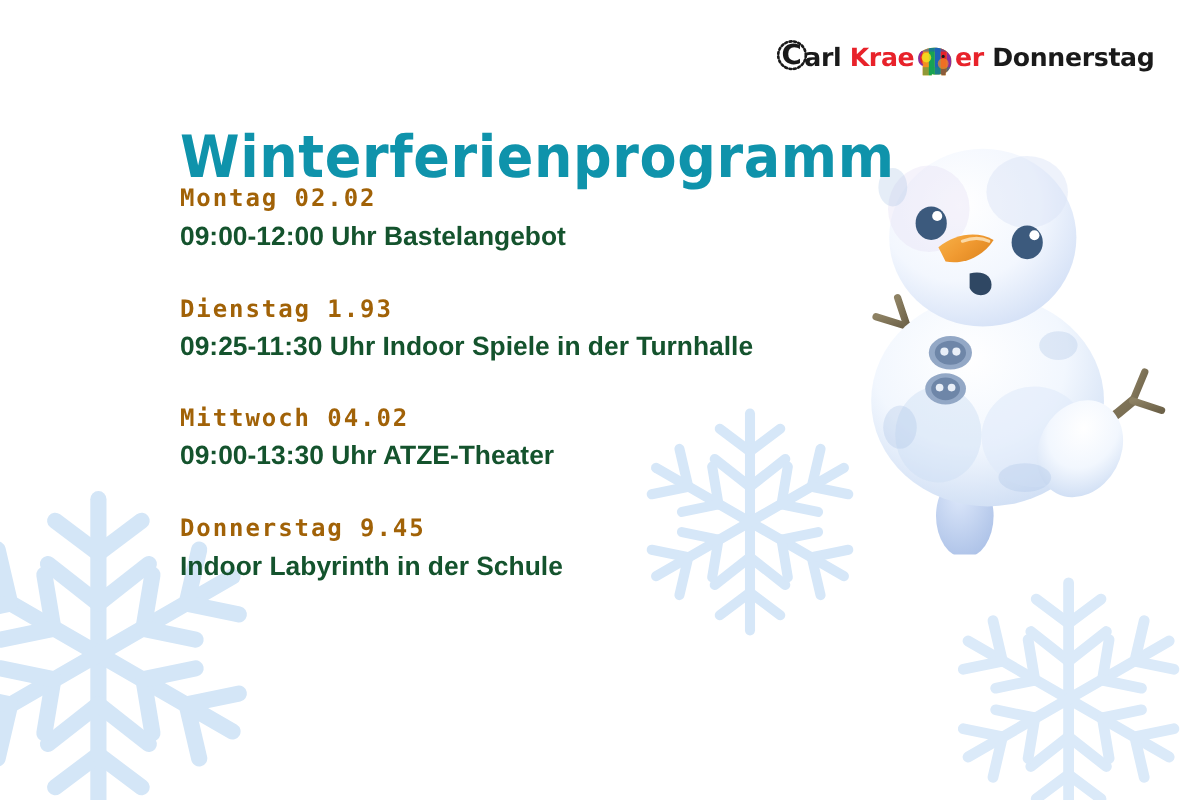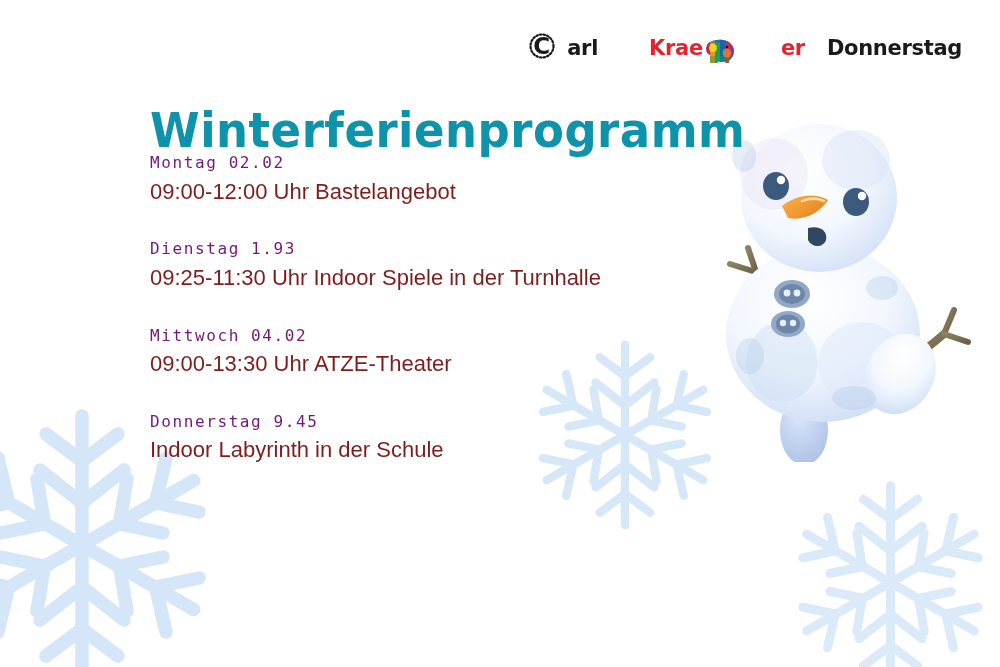--- a/index.html
+++ b/index.html
@@ -66,22 +66,22 @@
     color: #1a1a1a;
     line-height: 26px;
   }
   .logo-word {
     font-family: "DejaVu Sans", sans-serif;
     font-weight: bold;
     font-size: 21px;
     line-height: 26px;
     letter-spacing: -0.3px;
   }
-  .logo-dark { color: #1a1a1a; padding-left: 15px; }
-  .logo-red  { color: #e8222a; margin-left: 44px; }
+  .logo-dark { color: #1a1a1a; }
+  .logo-red  { color: #e8222a; }
   #logo-elephant {
     display: inline-block;
     width: 34px;
     height: 30px;
     margin: 0 0px -6px 0px;
   }
 
   
   #title {
     position: absolute;
@@ -102,32 +102,32 @@
     position: absolute;
     left: 150px;
     top: 152px;
     z-index: 4;
   }
   .entry { margin-bottom: 32px; }
   .entry:last-child { margin-bottom: 0; }
 
   .entry-day {
     font-family: "DejaVu Sans Mono", "Liberation Mono", monospace;
-    font-weight: normal;
-    font-size: 16px;
+    font-weight: bold;
+    font-size: 20px;
     letter-spacing: 1.6px;
-    color: #701a75;
+    color: #a16207;
     line-height: 1.35;
     white-space: nowrap;
   }
   .entry-detail {
     font-family: "Liberation Sans", sans-serif;
     font-size: 22px;
-    font-weight: 400;
-    color: #7f1d1d;
+    font-weight: 700;
+    color: #14532d;
     line-height: 1.35;
     margin-top: 3px;
     white-space: nowrap;
   }
 
   
   #snowman {
     position: absolute;
     left: 686px;
     top: 112px;

